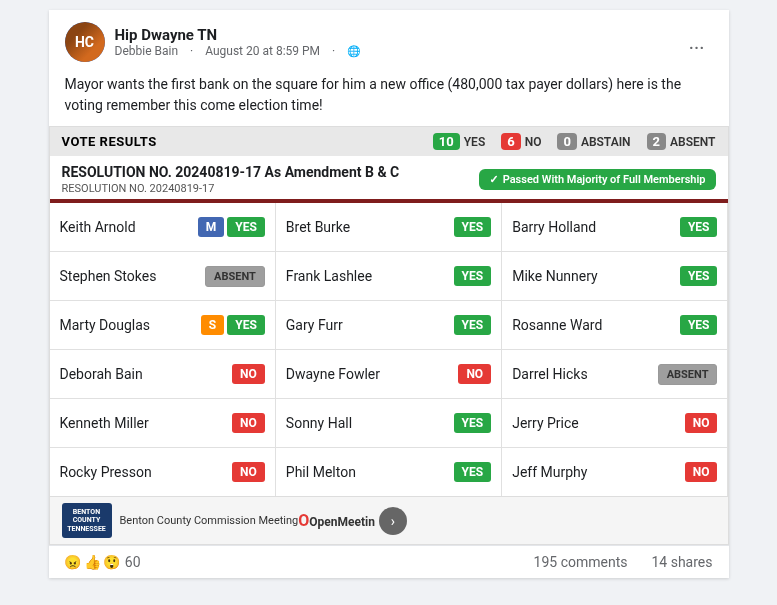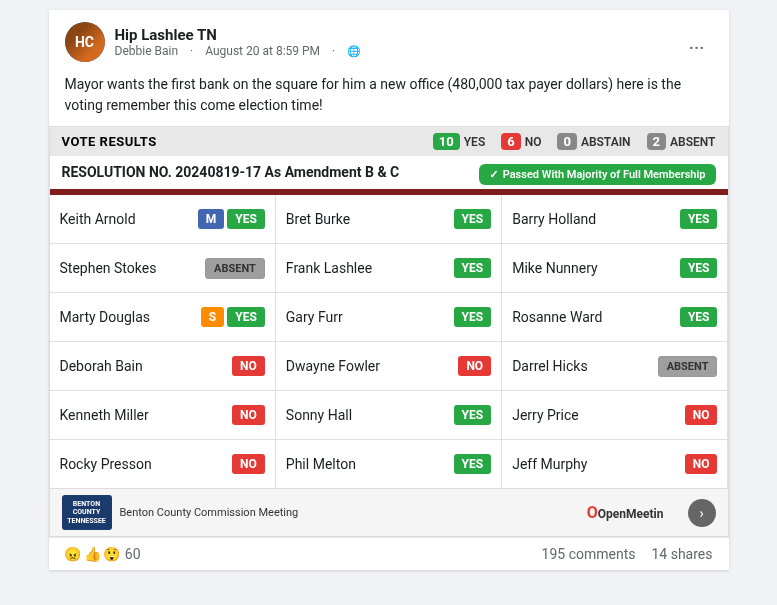--- a/index.html
+++ b/index.html
@@ -133,21 +133,21 @@
     .badge-num.abstain { background: #888; }
     .badge-num.absent { background: #888; }
     .badge-label {
       color: #333;
       font-size: 12px;
       font-weight: 600;
     }
     .resolution-header {
       background: #fff;
       padding: 8px 12px 4px 12px;
-      border-bottom: 6px solid #7f1d1d;
+      border-bottom: 4px solid #7f1d1d;
       display: flex;
       align-items: flex-start;
       justify-content: space-between;
     }
     .resolution-title {
       font-size: 14px;
       font-weight: 700;
       color: #1c1e21;
     }
     .resolution-subtitle {
@@ -202,21 +202,20 @@
     .vote-tag.yes { background: #28a745; }
     .vote-tag.no { background: #e53935; }
     .vote-tag.absent { background: #9e9e9e; color: #333; border: 1px solid #999; font-size: 11px; }
     .vote-tag.s { background: #FF8C00; }
     .vote-tag.m { background: #4267B2; }
     .footer-bar {
       background: #f5f5f5;
       padding: 6px 12px;
       display: flex;
       align-items: center;
-      justify-content: space-between;
       border-top: 1px solid #ddd;
     }
     .footer-left {
       display: flex;
       align-items: center;
       gap: 8px;
     }
     .benton-logo {
       width: 50px;
       height: 35px;
@@ -242,21 +241,21 @@
       color: #333;
     }
     .open-meeting-logo {
       font-size: 12px;
       color: #e53935;
       font-weight: 700;
     }
     .footer-right {
       display: flex;
       align-items: center;
-      gap: 24px;
+      gap: 4px;
     }
     .nav-btn {
       width: 28px;
       height: 28px;
       border-radius: 50%;
       background: #666;
       color: white;
       display: flex;
       align-items: center;
       justify-content: center;
@@ -278,42 +277,42 @@
       gap: 4px;
       font-size: 14px;
       color: #65676b;
     }
     .emoji-icons {
       display: flex;
       gap: 2px;
     }
     .reactions-right {
       display: flex;
-      gap: 16px;
+      gap: 24px;
       font-size: 14px;
       color: #65676b;
     }
     .reaction-link {
       cursor: pointer;
       text-decoration: none;
       color: #65676b;
     }
   </style>
 </head>
 <body>
 
 <div class="post-card">
 
   <div class="post-header">
     <div class="post-header-left">
       <div class="avatar">
         <div class="avatar-inner">HC</div>
       </div>
       <div class="post-meta">
-        <span class="page-name">Hip Lashlee TN</span>
+        <span class="page-name">Hip Dwayne TN</span>
         <span class="post-info">
           <span>Debbie Bain</span>
           <span>·</span>
           <span>August 20 at 8:59 PM</span>
           <span>·</span>
           <span class="globe-icon">🌐</span>
         </span>
       </div>
     </div>
     <div class="more-btn">...</div>
@@ -341,20 +340,21 @@
         <div class="vote-count-badge">
           <span class="badge-num absent">2</span>
           <span class="badge-label">ABSENT</span>
         </div>
       </div>
     </div>
 
     <div class="resolution-header">
       <div>
         <div class="resolution-title">RESOLUTION NO. 20240819-17 As Amendment B &amp; C</div>
+        <div class="resolution-subtitle">RESOLUTION NO. 20240819-17</div>
       </div>
       <div class="passed-badge">
         <span>✓</span>
         <span>Passed With Majority of Full Membership</span>
       </div>
     </div>
 
     <div class="vote-grid" id="vote-grid">
 
     <div class="vote-cell">

